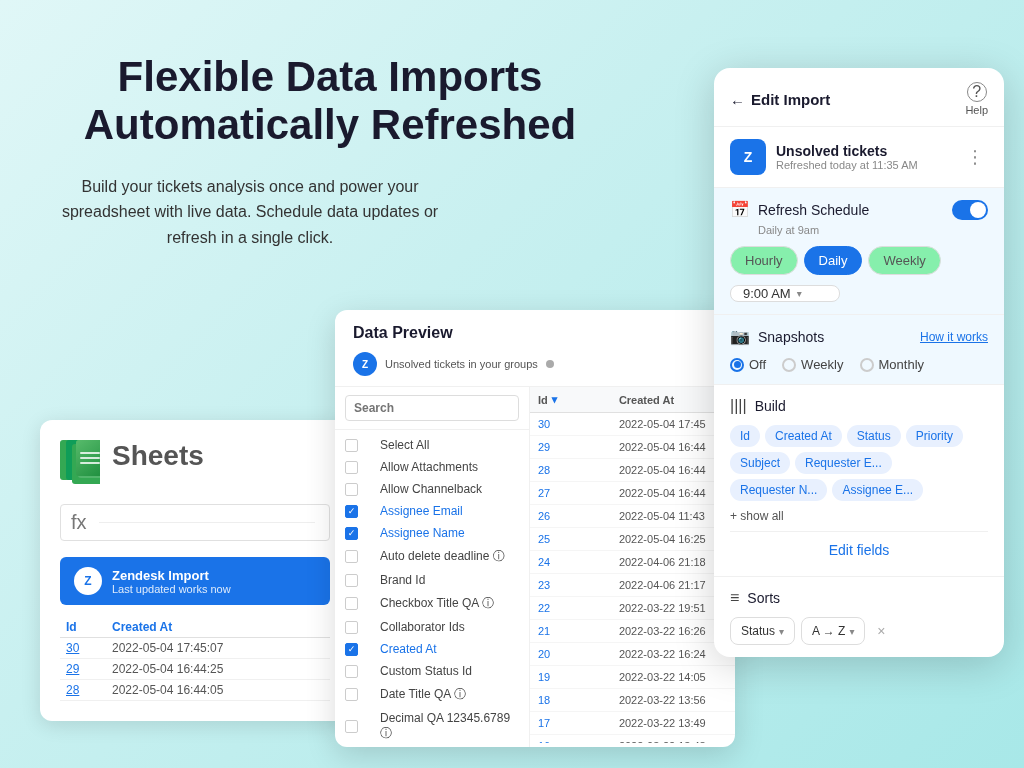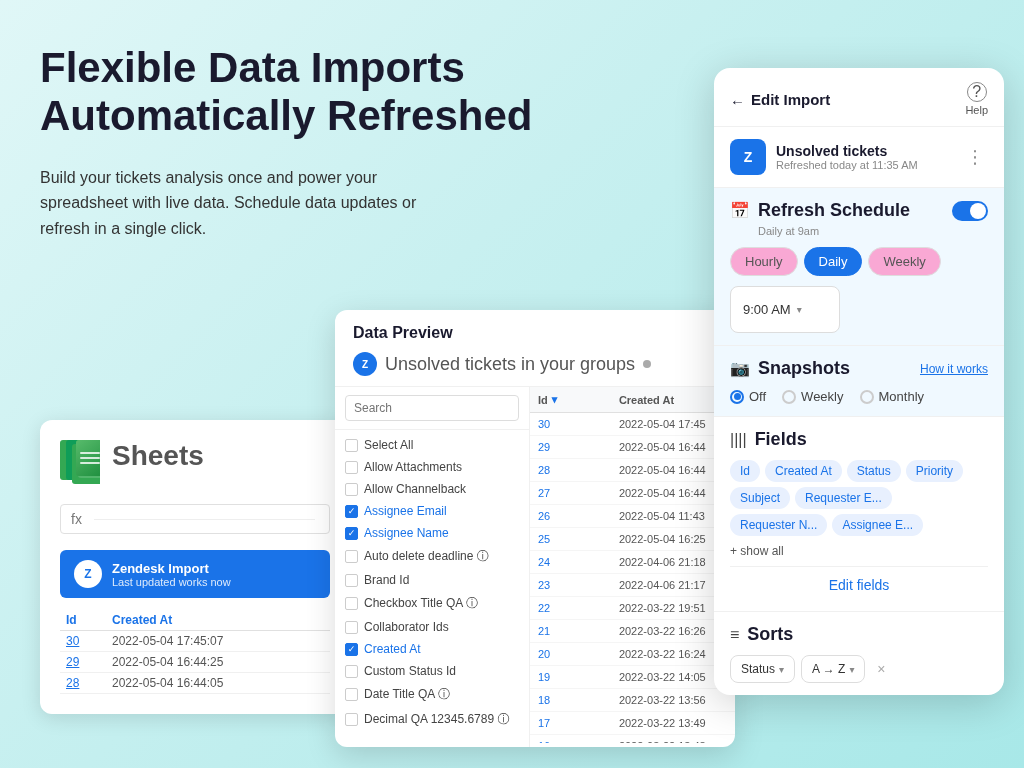--- a/index.html
+++ b/index.html
@@ -9,22 +9,23 @@
       overflow: hidden;
       font-family: -apple-system, BlinkMacSystemFont, 'Segoe UI', sans-serif;
       background: linear-gradient(135deg, #e0f7f7 0%, #c8f0f0 40%, #a8e8e8 100%);
       position: relative;
     }
 
     
     .left-section {
       position: absolute;
       left: 40px;
-      top: 44px;
+      top: 53px;
       width: 580px;
+      text-align: center;
     }
 
     .hero-title {
       font-size: 42px;
       font-weight: 800;
       color: #1a1a2e;
       line-height: 1.15;
       margin-bottom: 24px;
     }
 
@@ -68,21 +69,21 @@
 
     .formula-bar {
       display: flex;
       align-items: center;
       gap: 8px;
       border: 1px solid #e0e0e0;
       border-radius: 4px;
       padding: 6px 10px;
       margin-bottom: 16px;
       color: #777;
-      font-size: 14px;
+      font-size: 20px;
     }
 
     .zendesk-import-bar {
       background: #1a73e8;
       color: white;
       border-radius: 6px;
       padding: 10px 14px;
       display: flex;
       align-items: center;
       gap: 10px;
@@ -160,21 +161,21 @@
       background: #1a73e8;
       border-radius: 50%;
       display: flex;
       align-items: center;
       justify-content: center;
       color: white;
       font-size: 10px;
       font-weight: 700;
     }
 
-    .dp-source-name { font-size: 18px; color: #555; }
+    .dp-source-name { font-size: 11px; color: #555; }
     .dp-source-dot { width: 8px; height: 8px; background: #aaa; border-radius: 50%; }
 
     .dp-body {
       display: flex;
       height: 360px;
     }
 
     .dp-left {
       width: 195px;
       border-right: 1px solid #f0f0f0;
@@ -186,28 +187,29 @@
       border-bottom: 1px solid #f0f0f0;
     }
 
     .dp-search input {
       width: 100%;
       border: 1px solid #ddd;
       border-radius: 4px;
       padding: 5px 8px;
       font-size: 12px;
       outline: none;
+      font-weight: bold;
     }
 
     .dp-field-list { padding: 4px 0; }
 
     .dp-field-item {
       display: flex;
       align-items: center;
-      gap: 6px;
+      gap: 22px;
       padding: 4px 10px;
       font-size: 12px;
       color: #444;
       cursor: pointer;
     }
 
     .dp-field-item.checked { color: #1a73e8; font-weight: 500; }
 
     .dp-checkbox {
       width: 13px;
@@ -360,22 +362,22 @@
     }
 
     .ei-section-icon {
       width: 20px;
       height: 20px;
       color: #1a73e8;
       font-size: 16px;
     }
 
     .ei-section-title {
-      font-size: 18px;
-      font-weight: 700;
+      font-size: 14px;
+      font-weight: 400;
       color: #1a1a2e;
     }
 
     .ei-toggle {
       width: 36px;
       height: 20px;
       background: #1a73e8;
       border-radius: 10px;
       position: relative;
       cursor: pointer;
@@ -405,38 +407,38 @@
       margin-bottom: 10px;
     }
 
     .ei-tab {
       padding: 6px 14px;
       border-radius: 20px;
       font-size: 13px;
       font-weight: 500;
       cursor: pointer;
       border: 1.5px solid #ddd;
-      background: #f9a8d4;
+      background: #86efac;
       color: #555;
     }
 
     .ei-tab.active {
       background: #1a73e8;
       color: white;
       border-color: #1a73e8;
     }
 
     .ei-time-select {
       display: flex;
       align-items: center;
       gap: 6px;
       background: white;
       border: 1.5px solid #ddd;
       border-radius: 8px;
-      padding: 15px 12px;
+      padding: 0 12px;
       width: 110px;
       font-size: 13px;
       color: #333;
       cursor: pointer;
     }
 
     
     .ei-section2 {
       padding: 12px 16px;
       border-bottom: 1px solid #f0f0f0;
@@ -862,21 +864,21 @@
       <div class="ei-radio-item">
         <div class="ei-radio"></div>
         <span>Monthly</span>
       </div>
     </div>
   </div>
 
   <div class="ei-fields-section">
     <div class="ei-fields-title-row">
       <span style="font-size:16px;color:#444;">||||</span>
-      <span class="ei-section-title">Fields</span>
+      <span class="ei-section-title">Build</span>
     </div>
     <div class="ei-fields-tags">
       <span class="ei-tag">Id</span>
       <span class="ei-tag">Created At</span>
       <span class="ei-tag">Status</span>
       <span class="ei-tag">Priority</span>
       <span class="ei-tag">Subject</span>
       <span class="ei-tag">Requester E...</span>
       <span class="ei-tag">Requester N...</span>
       <span class="ei-tag">Assignee E...</span>

